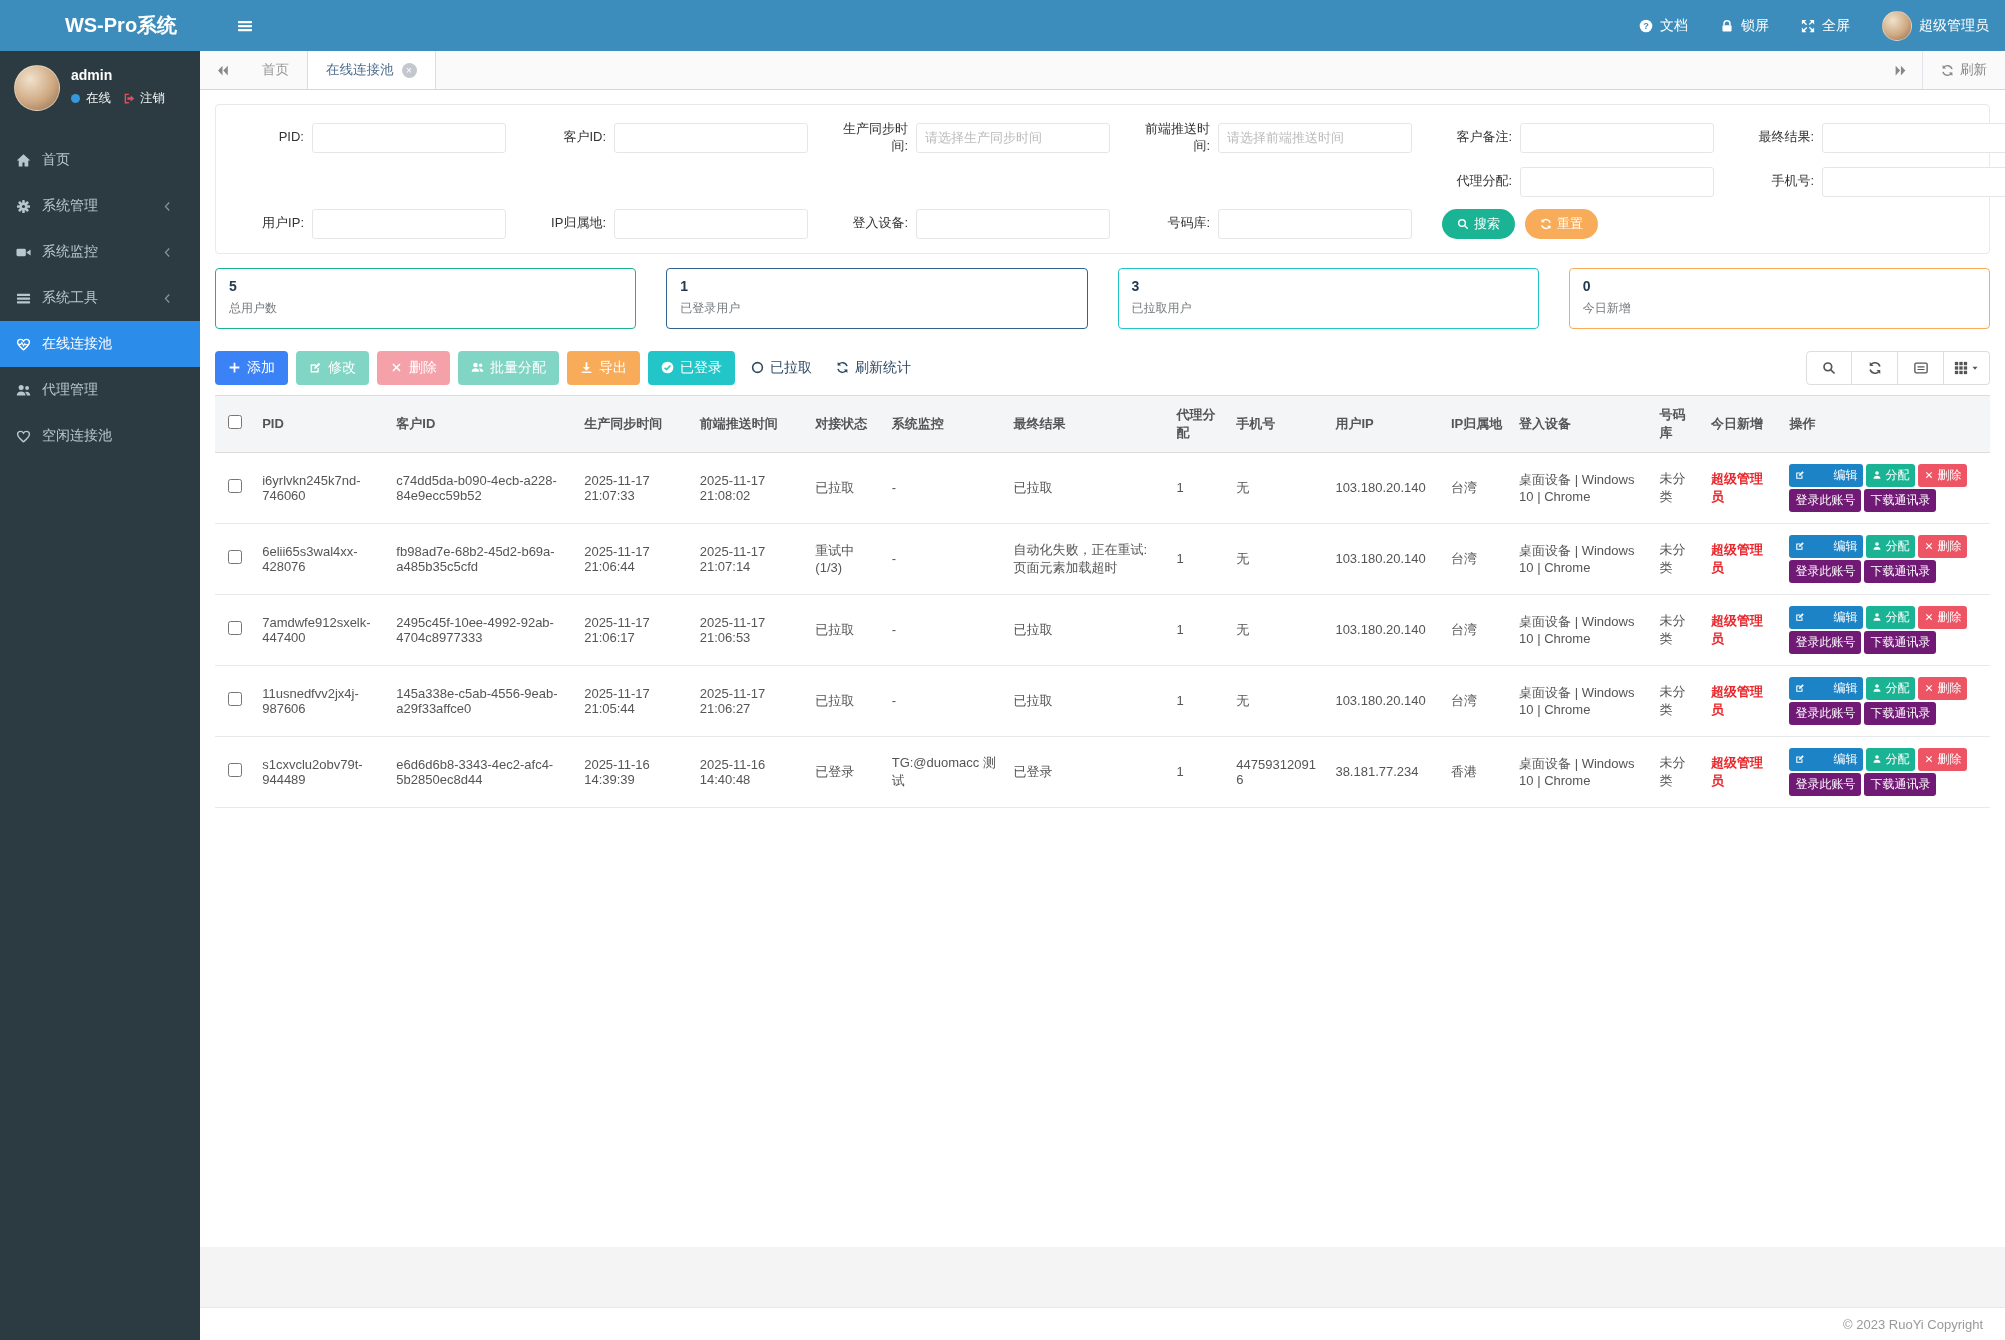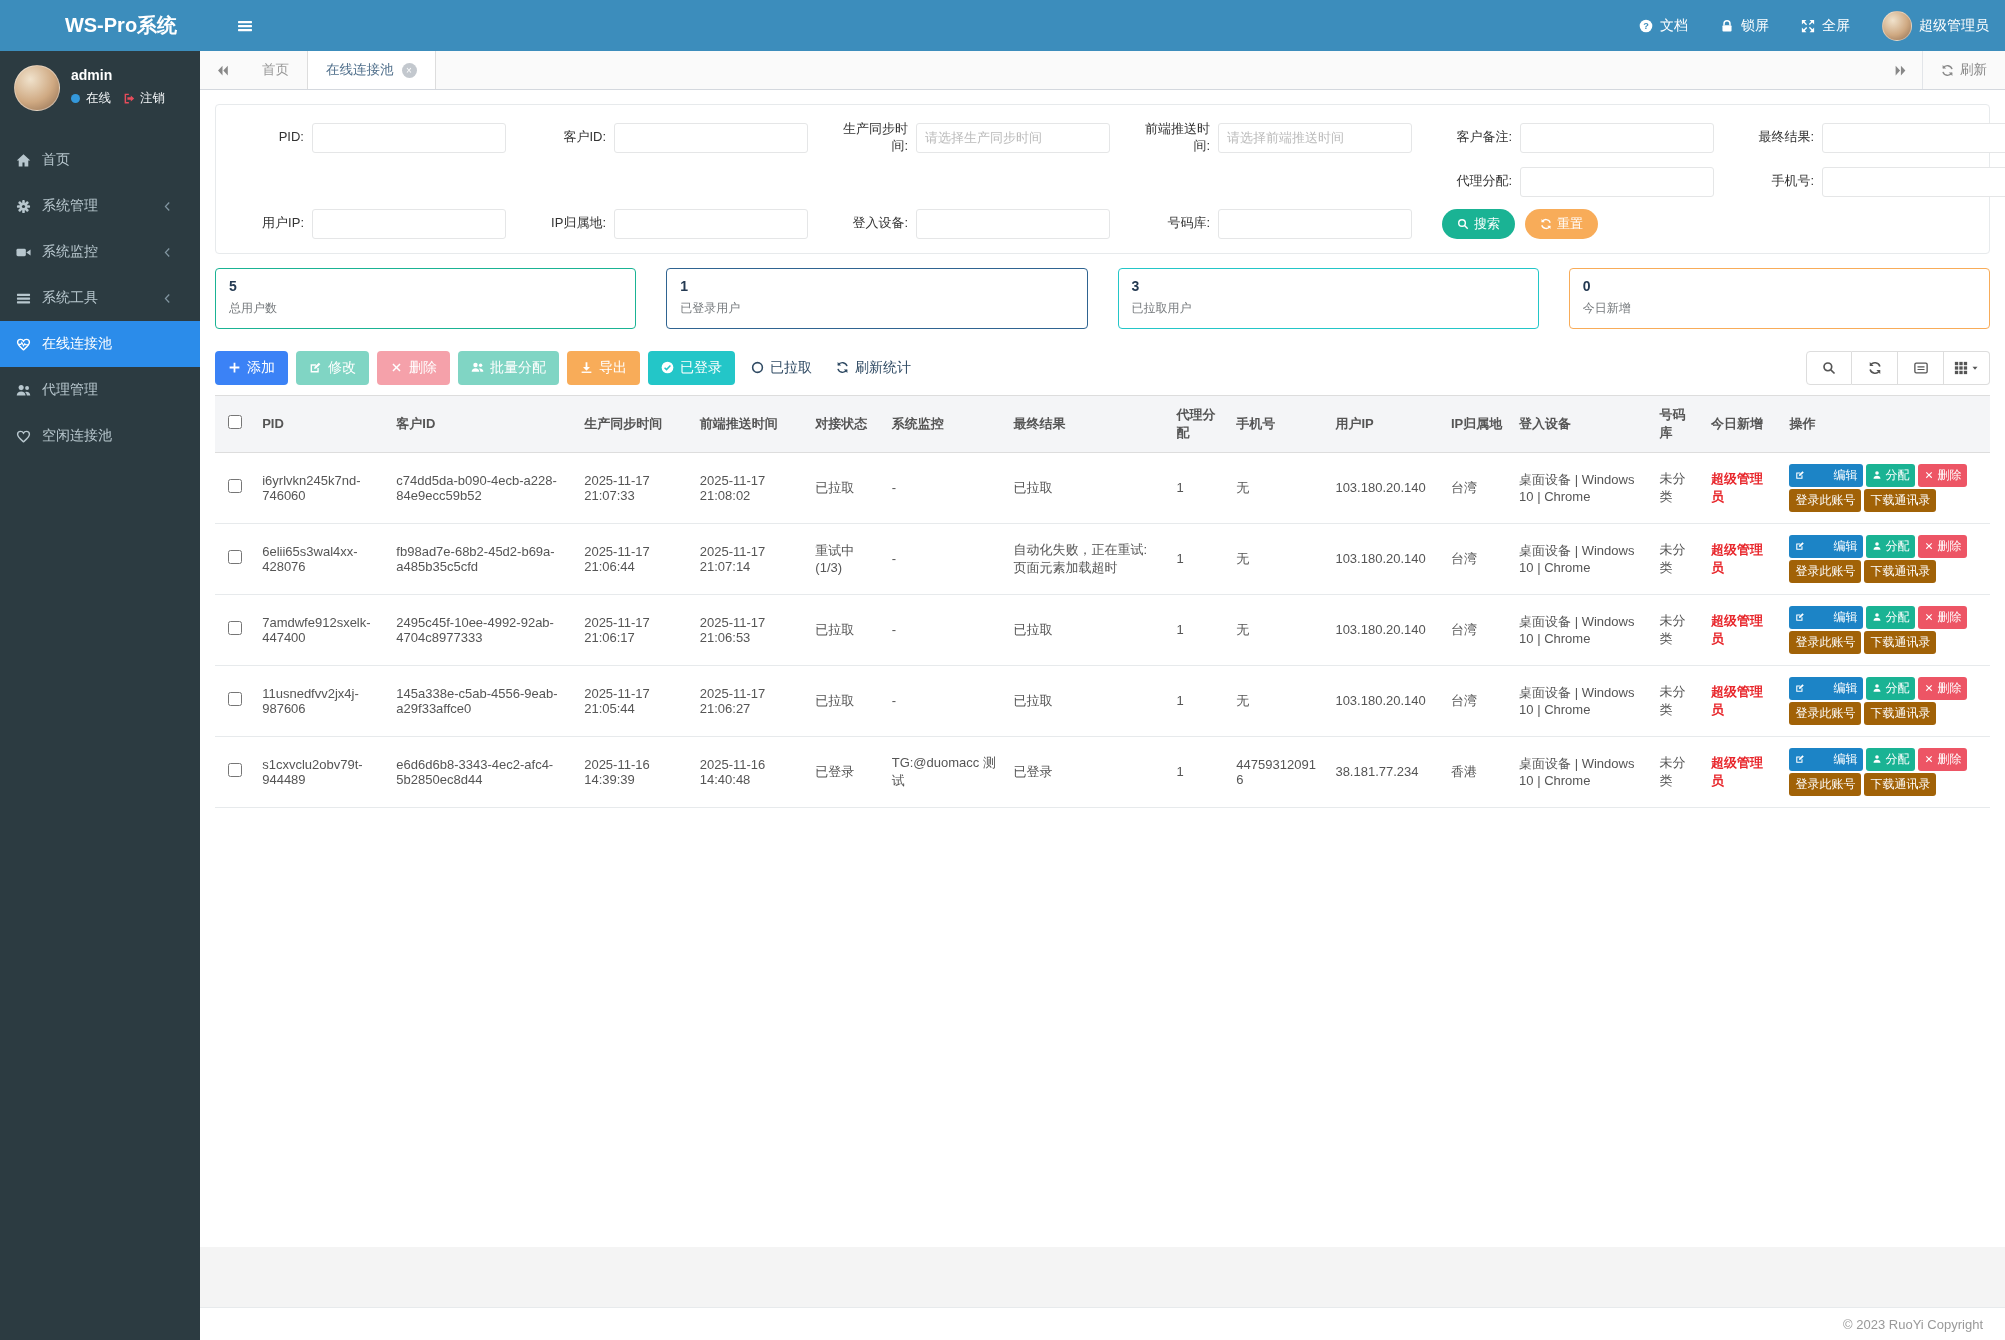--- a/index.html
+++ b/index.html
@@ -86,21 +86,21 @@
   .tbtn .caret { width:8px; height:8px; }
 
   
   table { margin:0 15px; width:1775px; border-collapse:collapse; table-layout:fixed; font-size:13px; color:#555; }
   thead th { background:#f4f5f7; border-top:1px solid #ddd; border-bottom:1px solid #ddd; padding:10px 8px; text-align:left; font-weight:bold; color:#555; }
   tbody td { padding:10px 8px; border-bottom:1px solid #e7eaec; vertical-align:middle; word-wrap:break-word; }
   .c-center { text-align:center; }
   .agent-red { color:#e8262b; font-weight:bold; }
   .abtn { display:inline-flex; align-items:center; gap:3px; font-size:12px; color:#fff; border:none; border-radius:3px; padding:3px 6px; margin:1px 3px 1px 0; cursor:pointer; font-family:inherit; }
   .abtn .ic { width:10px; height:10px; }
-  .a-edit { background:#1c84c6;gap:28px; } .a-assign { background:#1ab394; } .a-del { background:#ed5565; } .a-warn { background:#a16207; }
+  .a-edit { background:#1c84c6;gap:28px; } .a-assign { background:#1ab394; } .a-del { background:#ed5565; } .a-warn { background:#701a75; }
   .summary { margin:16px 15px; color:#6b6f72; font-size:13.5px; }
   input[type=checkbox] { width:14px; height:14px; cursor:pointer; }
 </style>
 </head>
 <body>
 
 <svg width="0" height="0" style="position:absolute">
   <defs>
     <symbol id="i-home" viewBox="0 0 16 16">
         <path d="M8 1.2 0.8 8h2.1v6.4h4v-4.2h2.2v4.2h4V8h2.1z"></path>

